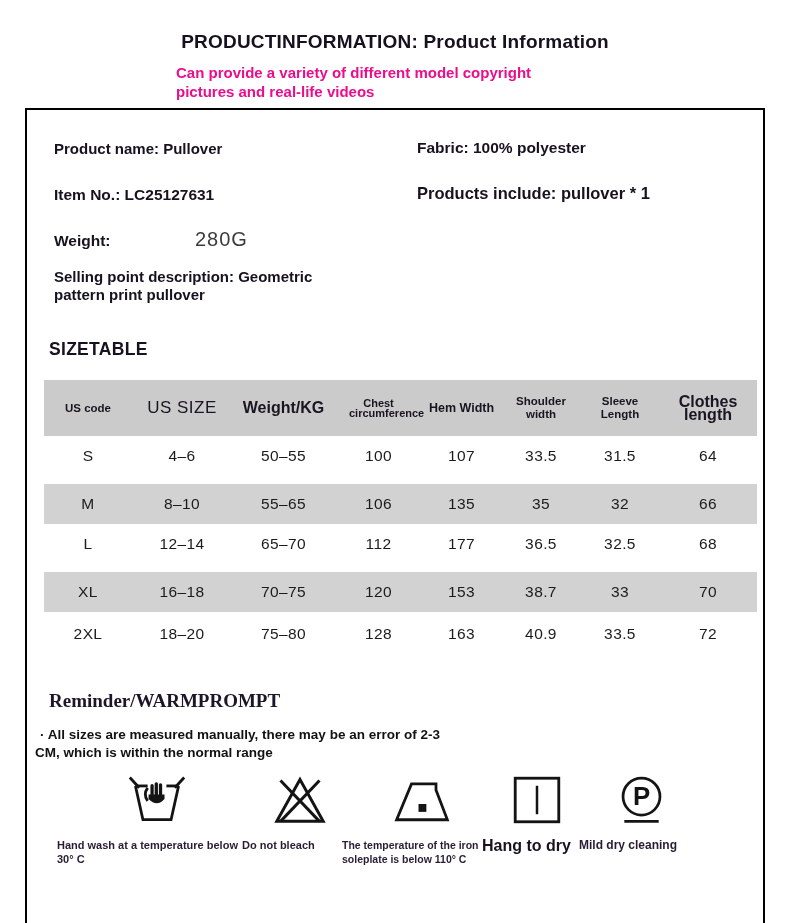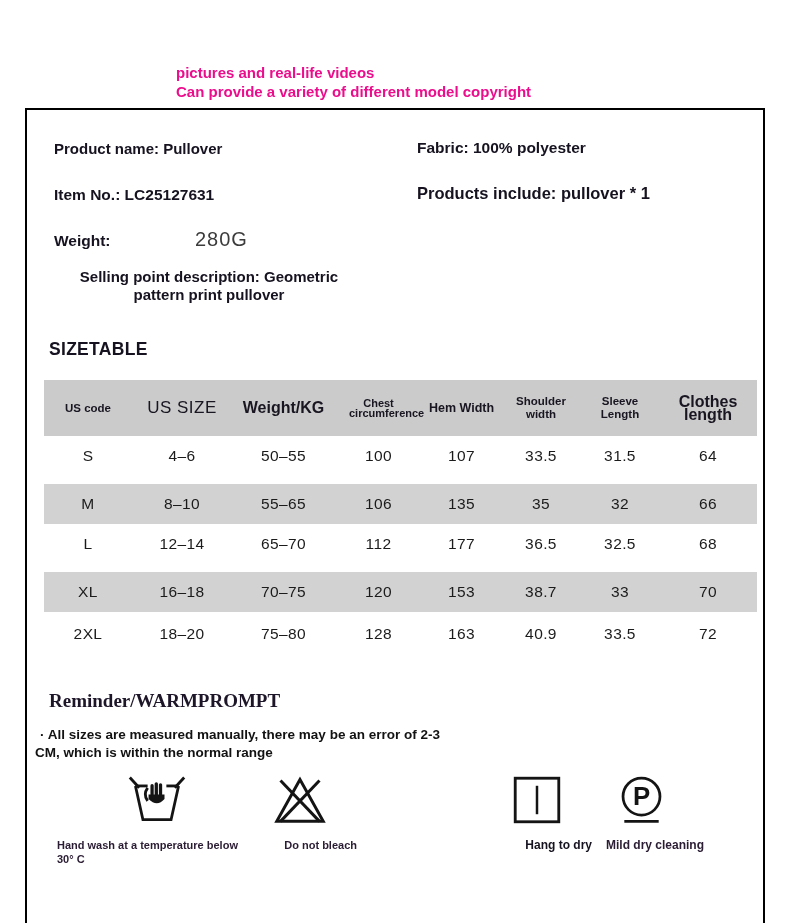--- a/index.html
+++ b/index.html
@@ -20,21 +20,21 @@
     position:absolute; left:25px; top:108px; width:740px; height:912px;
     border:2px solid #000; background:#fff;
   }
   .abs { position:absolute; white-space:nowrap; }
   .p-name   { left:27px;  top:30px;  font-size:15px;   font-weight:bold; }
   .fabric   { left:390px; top:29px;  font-size:15.5px; font-weight:bold; }
   .item-no  { left:27px;  top:76px;  font-size:15.5px; font-weight:bold; }
   .includes { left:390px; top:74px;  font-size:16.5px; font-weight:bold; }
   .w-label  { left:27px;  top:122px; font-size:15.5px; font-weight:bold; }
   .w-value  { left:145px; top:118px; font-size:20px; font-weight:400; color:#3c3c3c; letter-spacing:1px;margin-left:23px; }
-  .selling  { left:27px;  top:158px; width:310px; font-size:15px; font-weight:bold; line-height:18px; white-space:normal;text-align:center; }
+  .selling  { left:27px;  top:158px; width:310px; font-size:15px; font-weight:bold; line-height:18px; white-space:normal; }
   .st-title { left:22px;  top:229px; font-size:17.5px; font-weight:bold; letter-spacing:0.3px; }
 
   table.size {
     position:absolute; left:17px; top:270px; width:713px;
     border-collapse:collapse; table-layout:fixed;
   }
   table.size th {
     background:#cbcbcb; height:33px; vertical-align:middle; text-align:center;
     color:#191521; font-weight:bold;
   }
@@ -58,36 +58,37 @@
 
   .care-item { position:absolute; top:662px; text-align:center; }
   .ci-0 { left:30px;  width:200px; }
   .ci-1 { left:215px; width:115px; }
   .ci-2 { left:315px; width:160px; }
   .ci-3 { left:455px; width:110px; }
   .ci-4 { left:552px; width:125px; }
   .care-ic { height:56px; display:flex; align-items:center; justify-content:center; }
   .care-cap {
     margin-top:11px; font-size:11px; font-weight:bold; color:#2a1c33; line-height:13.5px;
-    text-align:right; white-space:normal;
+    text-align:left; white-space:normal;
   }
   .ci-0 .care-cap { text-align:left; font-size:11px; }
   .ci-2 .care-cap { text-align:left; font-size:10.5px; }
-  .ci-3 .care-cap { font-size:12px; color:#16121f; }
+  .ci-3 .care-cap { font-size:16px; color:#16121f; }
   .ci-4 .care-cap { font-size:12px; }
 </style>
 </head>
 <body>
 
 <div class="page">
 
+  <div class="title">PRODUCTINFORMATION: Product Information</div>
 
   <div class="subtitle">
+    <div>Can provide a variety of different model copyright</div>
     <div>pictures and real-life videos</div>
-    <div>Can provide a variety of different model copyright</div>
   </div>
 
   <div class="box">
 
     <div class="abs p-name">Product name: Pullover</div>
     <div class="abs fabric">Fabric: 100% polyester</div>
     <div class="abs item-no">Item No.: LC25127631</div>
     <div class="abs includes">Products include: pullover * 1</div>
     <div class="abs w-label">Weight:</div>
     <div class="abs w-value">280G</div>
@@ -206,20 +207,29 @@
           <g fill="none" stroke="#141414" stroke-width="3.2">
             <path d="M30 6 L5 51 H55 Z"></path>
             <path d="M9 7 L51 51"></path>
               <path d="M51 7 L9 51"></path>
           </g>
         </svg>
       </div>
       <div class="care-cap">Do not bleach</div>
     </div>
 
+    <div class="care-item ci-2">
+      <div class="care-ic">
+        <svg viewBox="0 0 64 54" width="56" height="49" aria-hidden="true">
+          <path d="M3 49 L20 8 H48 V15 L61 49 Z" fill="none" stroke="#141414" stroke-width="3.2"></path>
+          <rect x="28" y="31" width="9" height="9" fill="#141414"></rect>
+        </svg>
+      </div>
+      <div class="care-cap">The temperature of the iron soleplate is below 110° C</div>
+    </div>
 
     <div class="care-item ci-3">
       <div class="care-ic">
         <svg viewBox="0 0 54 54" width="48" height="48" aria-hidden="true">
           <rect x="2.5" y="2.5" width="49" height="49" fill="none" stroke="#141414" stroke-width="3.2"></rect>
           <path d="M27 11 V43" fill="none" stroke="#141414" stroke-width="2.8"></path>
         </svg>
       </div>
       <div class="care-cap">Hang to dry</div>
     </div>

